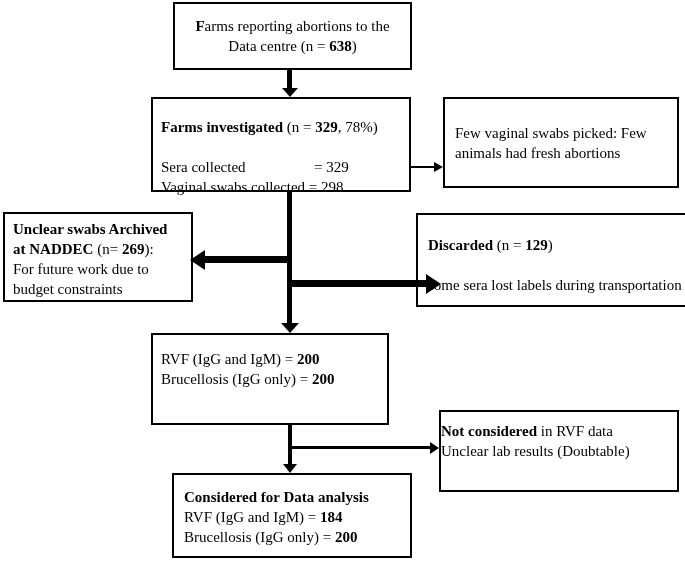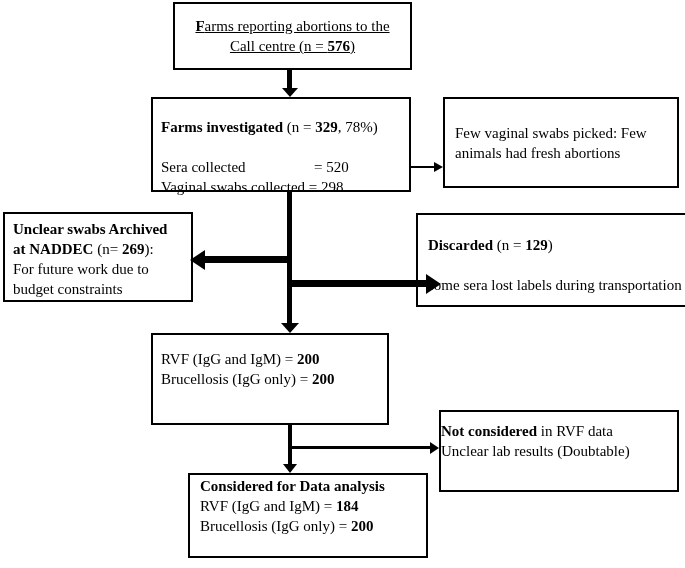--- a/index.html
+++ b/index.html
@@ -14,33 +14,33 @@
     color: #000000;
     overflow: hidden;
   }
   .box {
     position: absolute;
     box-sizing: border-box;
     border: 2px solid #000000;
     background: #ffffff;
   }
   .b { font-weight: bold; }
-  .center { text-align: center; text-decoration: underline; }
+  .center { text-align: center; }
   .vcenter { display: flex; flex-direction: column; justify-content: center; }
   .label-fixed { display: inline-block; width: 153px; }
 
   
   #box-farms-reporting   { left: 173px; top: 2px;   width: 239px; height: 68px;  padding-top: 12px; }
   #box-farms-investigated{ left: 151px; top: 97px;  width: 260px; height: 95px;  padding: 18px 8px; }
   #box-few-swabs         { left: 443px; top: 97px;  width: 236px; height: 91px;  padding: 4px 10px; }
   #box-archived          { left: 3px;   top: 212px; width: 190px; height: 90px;  padding: 5px 8px; }
   #box-discarded         { left: 416px; top: 213px; width: 286px; height: 94px;  padding: 20px 10px; }
   #box-sera-screened     { left: 151px; top: 333px; width: 238px; height: 92px;  padding: 14px 8px 0 8px; }
   #box-not-considered    { left: 439px; top: 410px; width: 240px; height: 82px;  padding: 9px 10px 0 0; }
-  #box-considered        { left: 172px; top: 473px; width: 240px; height: 85px;  padding: 1px 10px 0 10px; margin-left: 16px; }
+  #box-considered        { left: 172px; top: 473px; width: 240px; height: 85px;  padding: 12px 10px 0 10px; }
 
   
   .shaft { position: absolute; background: #000000; }
   .head  { position: absolute; width: 0; height: 0; }
 
   #a1-shaft { left: 287px; top: 70px;  width: 5px;  height: 18px; }
   #a1-head  { left: 282px; top: 88px;  border-left: 8px solid transparent; border-right: 8px solid transparent; border-top: 9px solid #000000; }
 
   #a2-shaft { left: 287px; top: 192px; width: 5px;  height: 131px; }
   #a2-head  { left: 281px; top: 323px; border-left: 9px solid transparent; border-right: 9px solid transparent; border-top: 10px solid #000000; }
@@ -60,27 +60,27 @@
   #a7-shaft { left: 289px; top: 446px; width: 142px; height: 3px; }
   #a7-head  { left: 430px; top: 442px; border-top: 6px solid transparent; border-bottom: 6px solid transparent; border-left: 9px solid #000000; }
 </style>
 </head>
 <body>
 
 <div id="stage">
 
   <div class="box center" id="box-farms-reporting">
     <div><span class="b">F</span><span>arms reporting abortions to the</span></div>
-    <div><span>Call centre (n = </span><span class="b">576</span><span>)</span></div>
+    <div><span>Data centre (n = </span><span class="b">638</span><span>)</span></div>
   </div>
 
   <div class="box" id="box-farms-investigated">
     <div><span class="b">Farms investigated</span><span> (n = </span><span class="b">329</span><span>, 78%)</span></div>
     <div style="height:20px"></div>
-    <div><span class="label-fixed">Sera collected</span><span>= 520</span></div>
+    <div><span class="label-fixed">Sera collected</span><span>= 329</span></div>
     <div><span>Vaginal swabs collected = 298</span></div>
   </div>
 
   <div class="box vcenter" id="box-few-swabs">
     <div>Few vaginal swabs picked: Few animals had fresh abortions</div>
   </div>
 
   <div class="box" id="box-archived">
     <div class="b">Unclear swabs Archived</div>
     <div><span class="b">at NADDEC</span><span> (n= </span><span class="b">269</span><span>):</span></div>

